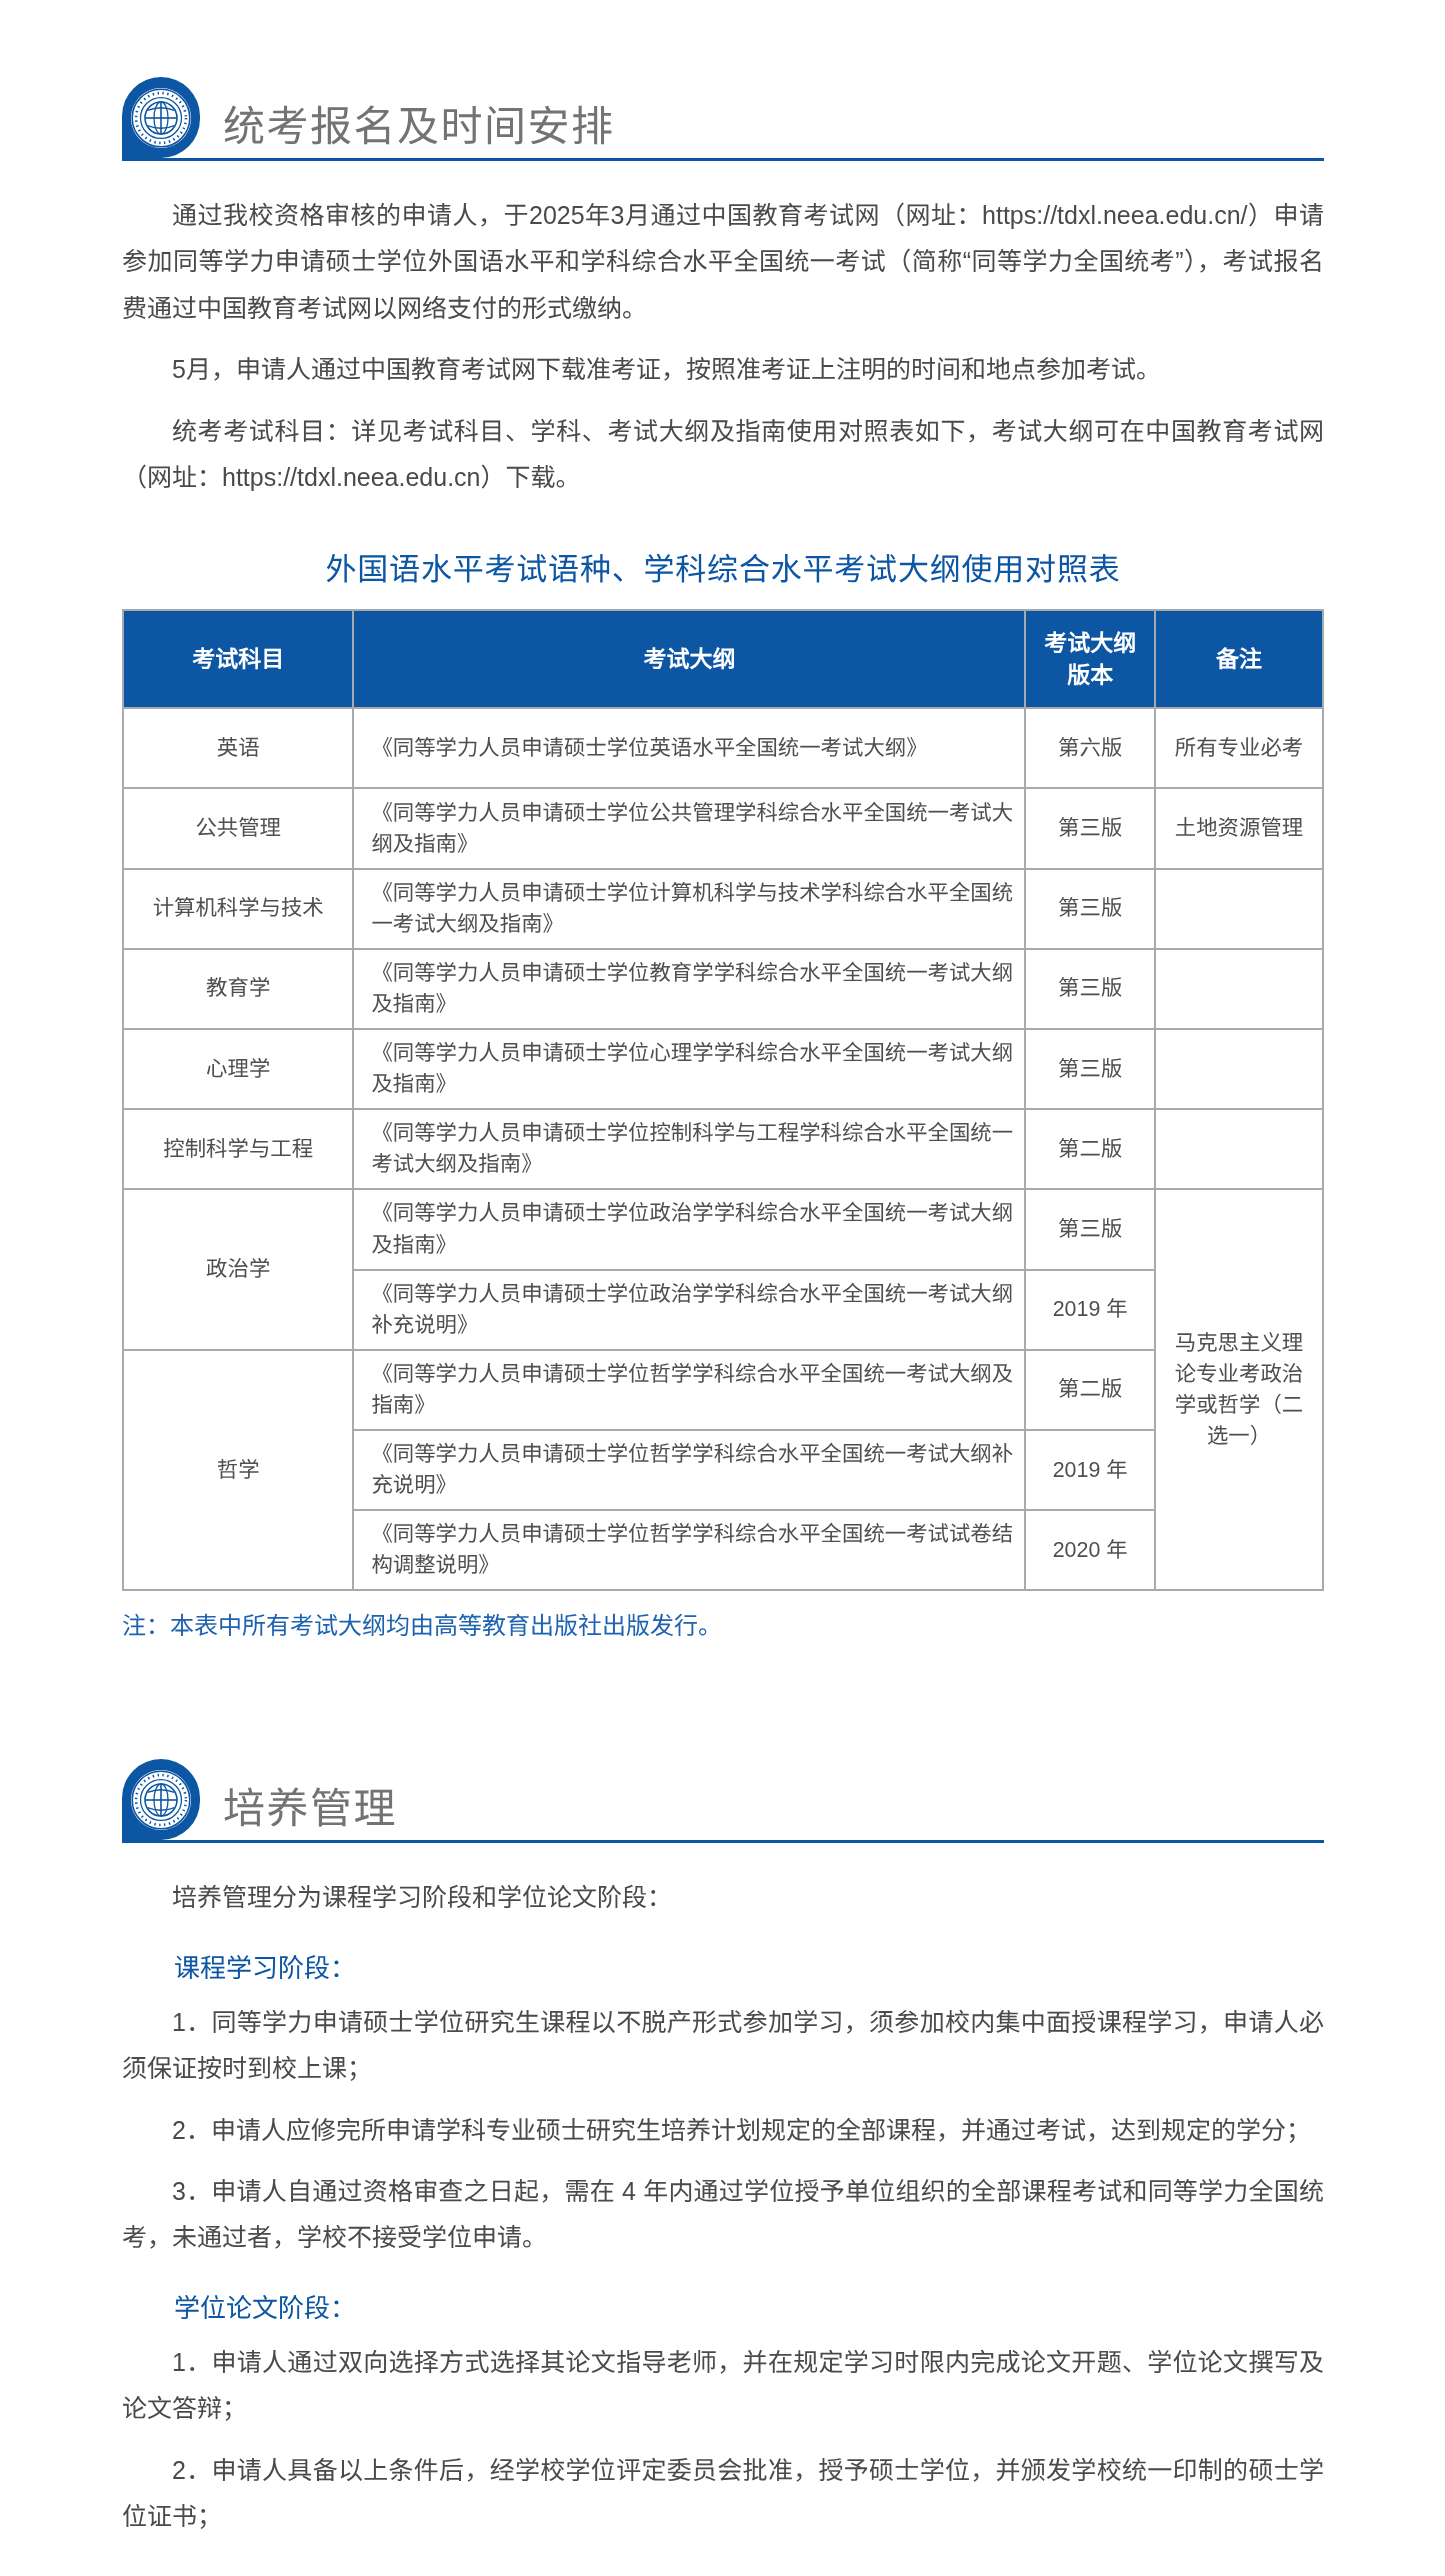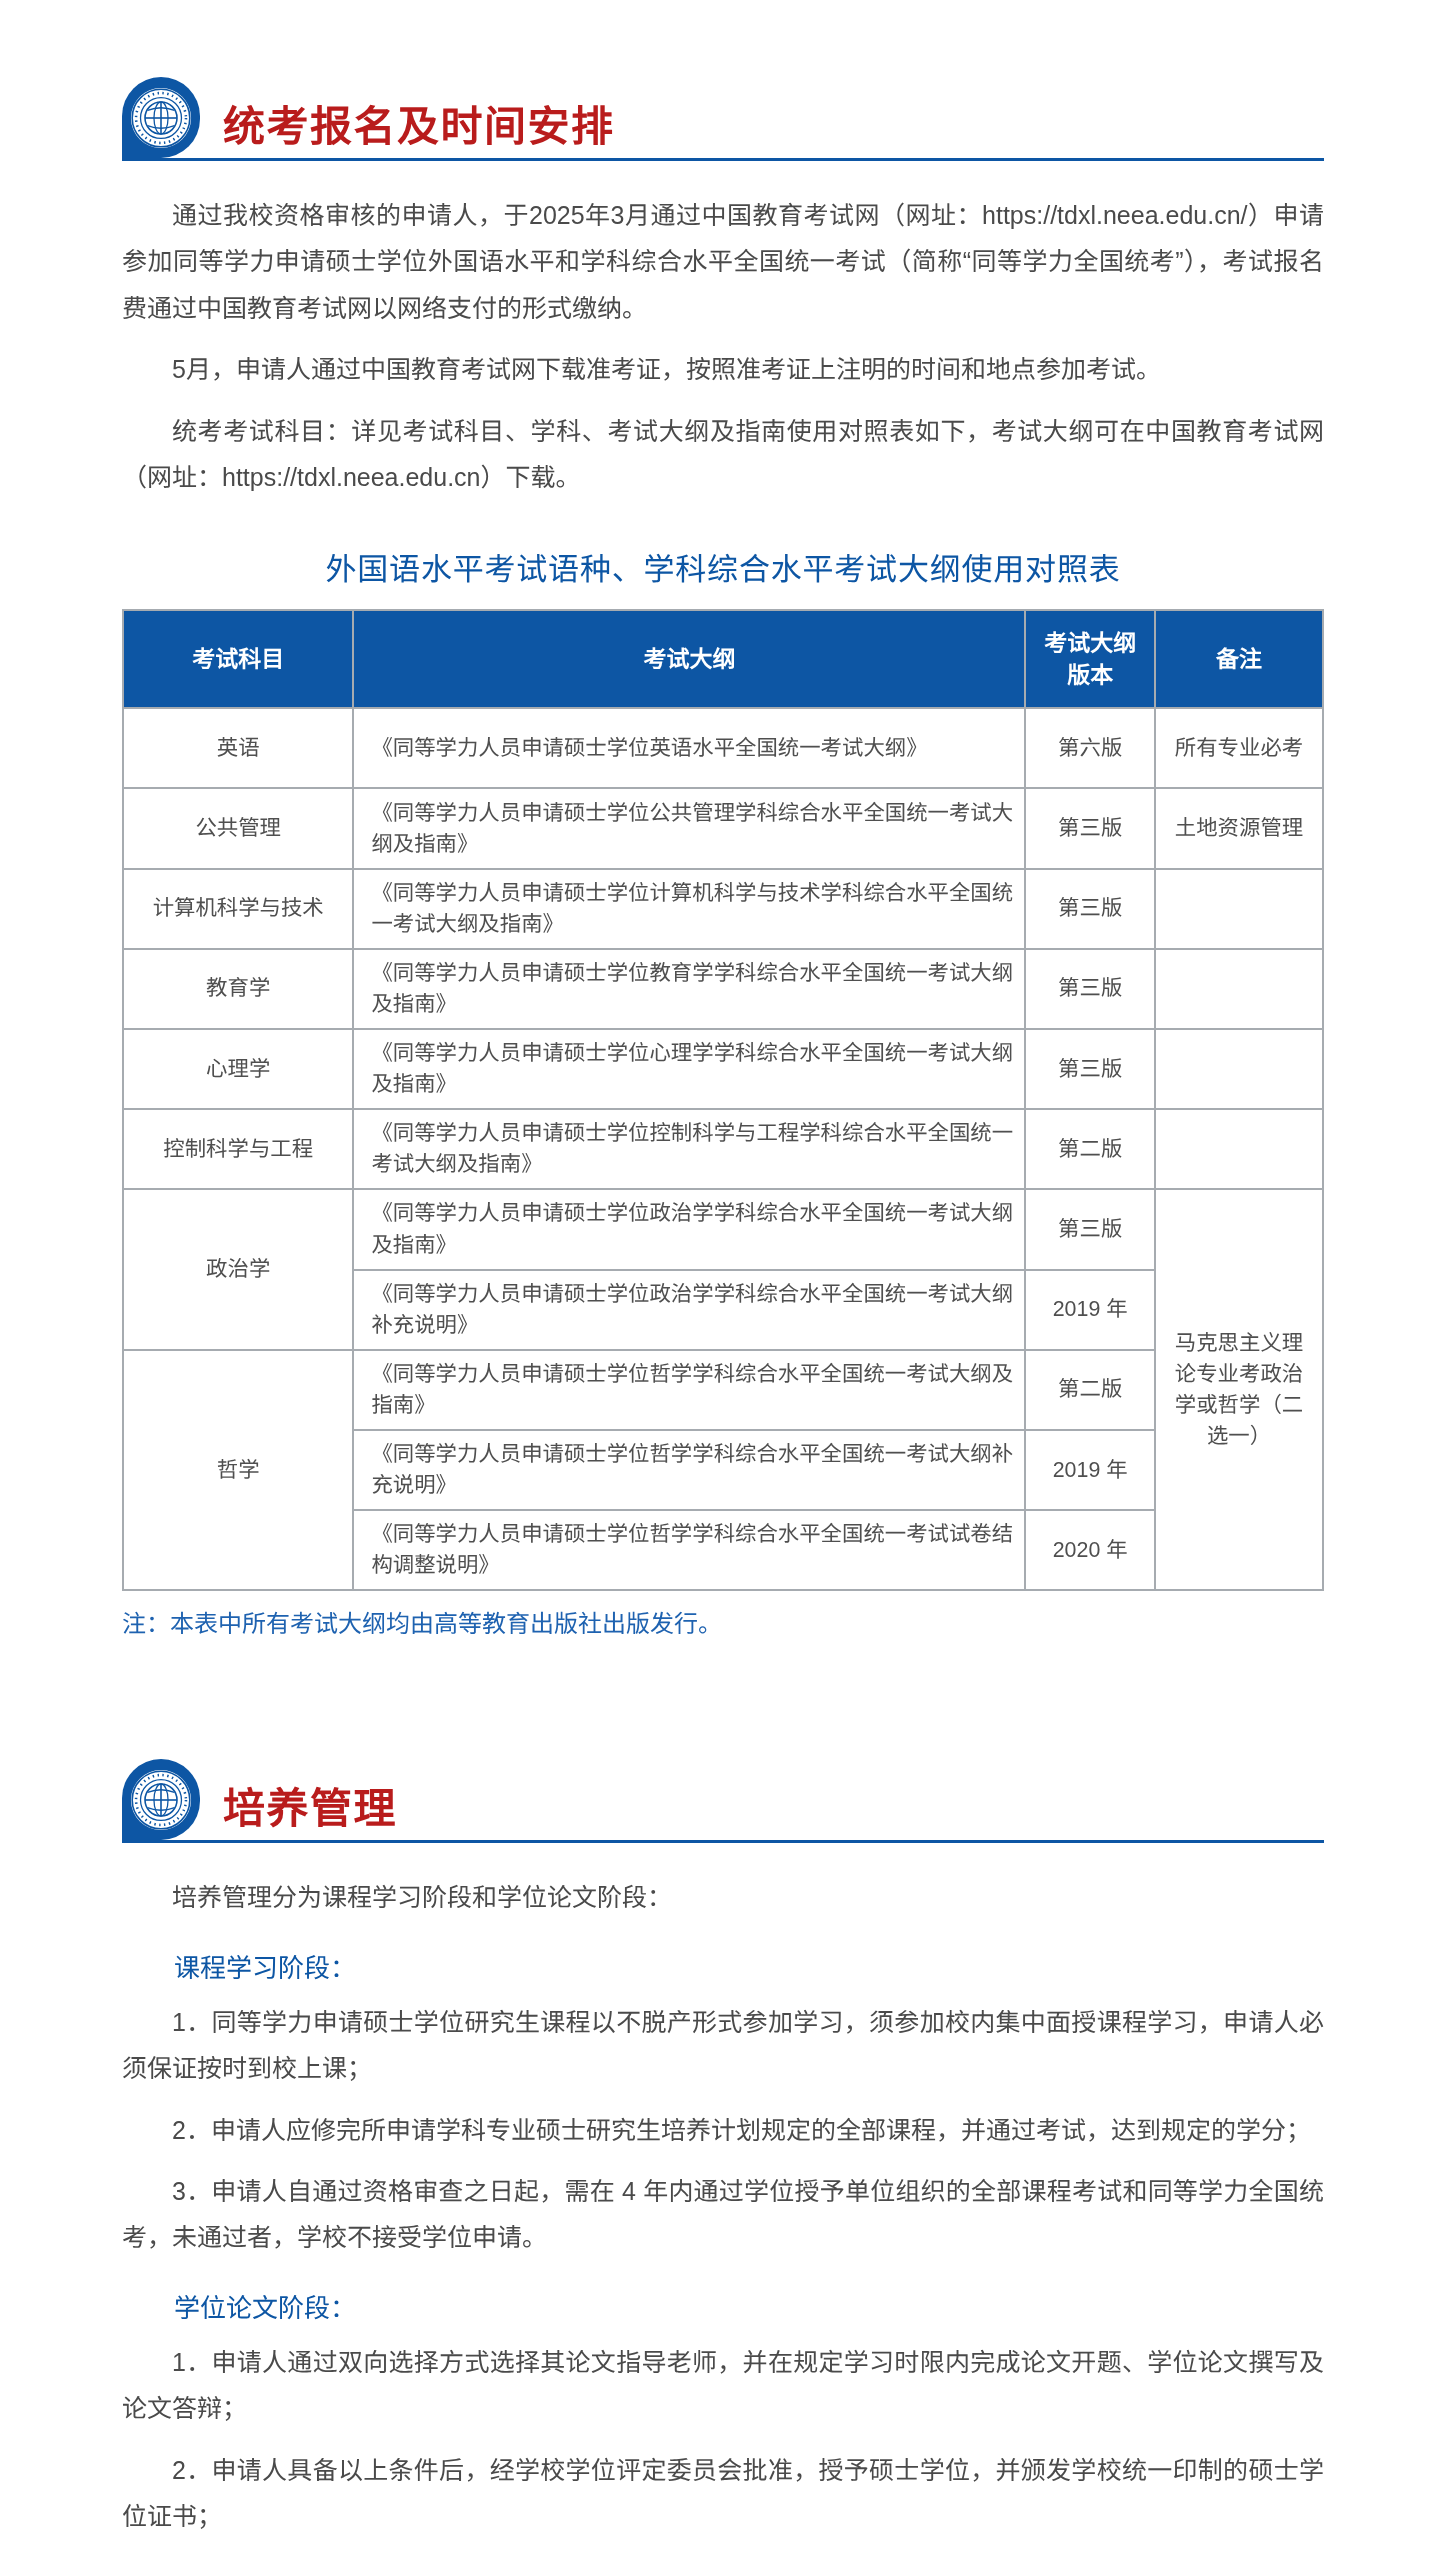--- a/index.html
+++ b/index.html
@@ -24,22 +24,22 @@
     background: #0d56a4;
     border-radius: 40px 40px 40px 0;
     display: flex;
     align-items: center;
     justify-content: center;
     flex: 0 0 auto;
   }
   .logo-bubble svg { display: block; }
   .section-title {
     font-size: 42px;
-    font-weight: bold;
-    color: #b91c1c;
+    font-weight: normal;
+    color: #737373;
     margin: 0 0 7.7px 23px;
     letter-spacing: 1.5px;
     line-height: 1.1;
   }
 
   
   .para {
     font-size: 25px;
     line-height: 1.85;
     margin: 15.3px 0;
@@ -96,21 +96,20 @@
     text-align: center;
     background: #ffffff;
   }
   .exam-table td.cell-outline { text-align: left; padding-left: 17px; padding-right: 11px; }
 
   .table-note {
     color: #1e62b0;
     font-size: 24px;
     margin: 17px 0 0 0;
     line-height: 1.5;
-    font-family: Liberation Mono, monospace;
   }
 
   .section { }
   .section + .section { margin-top: 115px; }
 </style>
 </head>
 <body>
 
 <div class="page">
 

